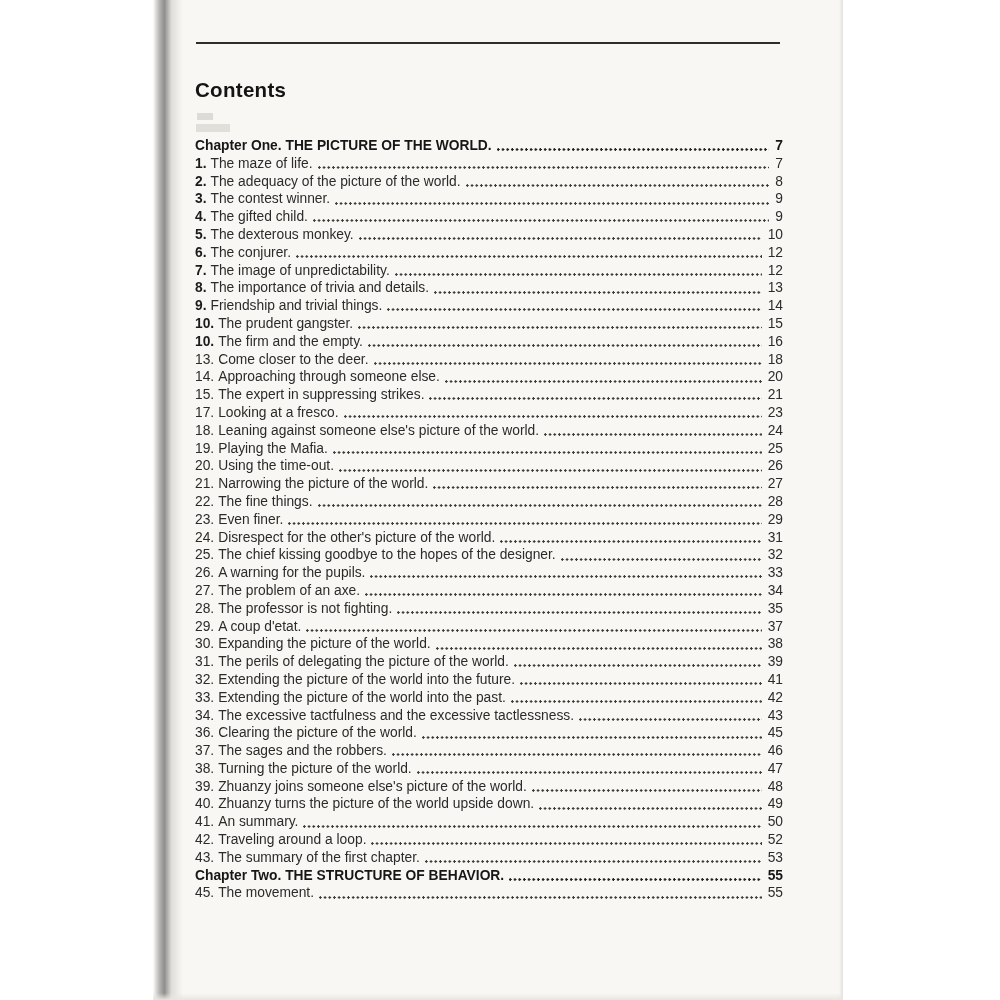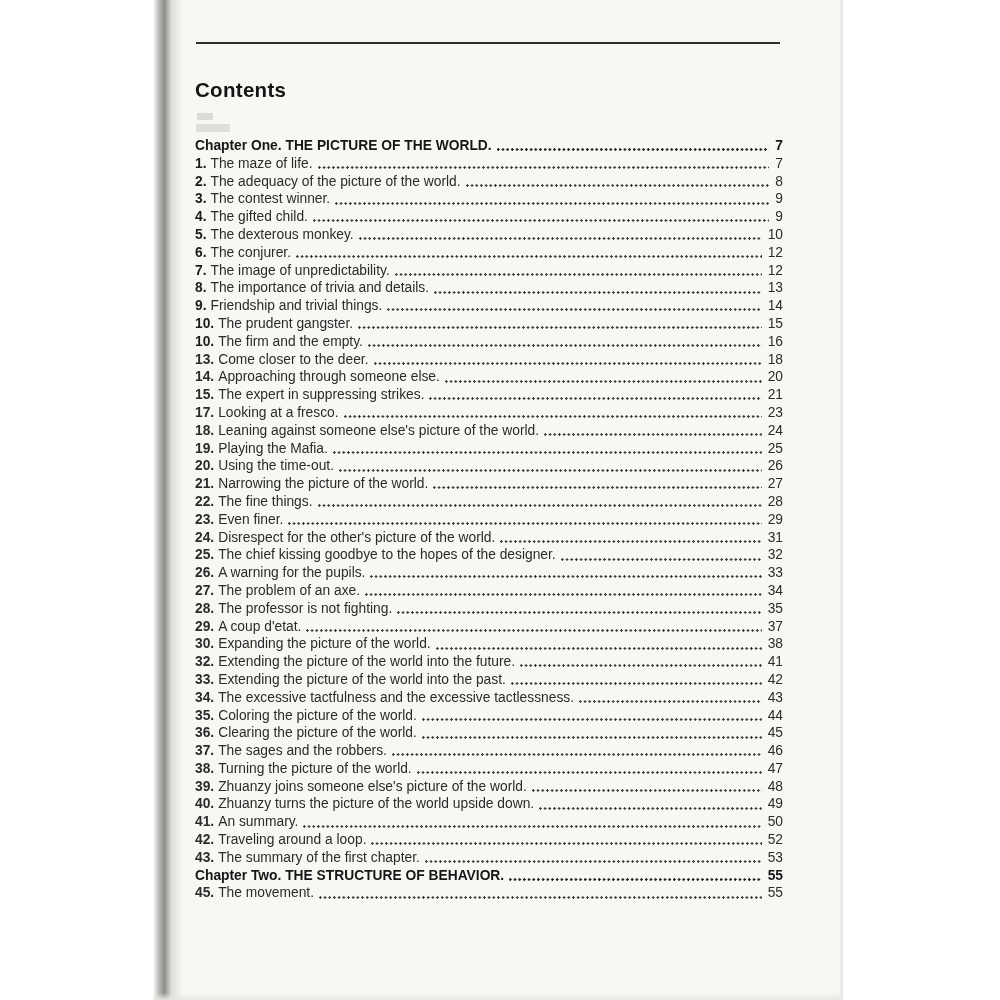--- a/index.html
+++ b/index.html
@@ -101,21 +101,21 @@
   .toc-row {
     display: flex;
     align-items: center;
     height: 17.8px;
     line-height: 17.8px;
     font-size: 13.8px;
     color: #2b2b2b;
     white-space: nowrap;
   }
   .num {
-    font-weight: 700;
+    font-weight: 400;
     margin-right: 4px;
   }
   .bold-num .num {
     font-weight: 700;
     color: #1b1b1b;
   }
   .leader {
     flex: 1 1 auto;
     min-width: 8px;
     height: 3px;
@@ -319,42 +319,42 @@
           <span class="leader"></span>
           <span class="pagenum">37</span>
         </div>
           <div class="toc-row">
           <span class="num">30.</span>
           <span class="label">Expanding the picture of the world.</span>
           <span class="leader"></span>
           <span class="pagenum">38</span>
         </div>
           <div class="toc-row">
+          <span class="num">31.</span>
+          <span class="label">The perils of delegating the picture of the world.</span>
+          <span class="leader"></span>
+          <span class="pagenum">39</span>
+        </div>
+          <div class="toc-row">
           <span class="num">32.</span>
           <span class="label">Extending the picture of the world into the future.</span>
           <span class="leader"></span>
           <span class="pagenum">41</span>
         </div>
           <div class="toc-row">
           <span class="num">33.</span>
           <span class="label">Extending the picture of the world into the past.</span>
           <span class="leader"></span>
           <span class="pagenum">42</span>
         </div>
           <div class="toc-row">
           <span class="num">34.</span>
           <span class="label">The excessive tactfulness and the excessive tactlessness.</span>
           <span class="leader"></span>
           <span class="pagenum">43</span>
-        </div>
-          <div class="toc-row">
-          <span class="num">35.</span>
-          <span class="label">Coloring the picture of the world.</span>
-          <span class="leader"></span>
-          <span class="pagenum">44</span>
         </div>
           <div class="toc-row">
           <span class="num">36.</span>
           <span class="label">Clearing the picture of the world.</span>
           <span class="leader"></span>
           <span class="pagenum">45</span>
         </div>
           <div class="toc-row">
           <span class="num">37.</span>
           <span class="label">The sages and the robbers.</span>

